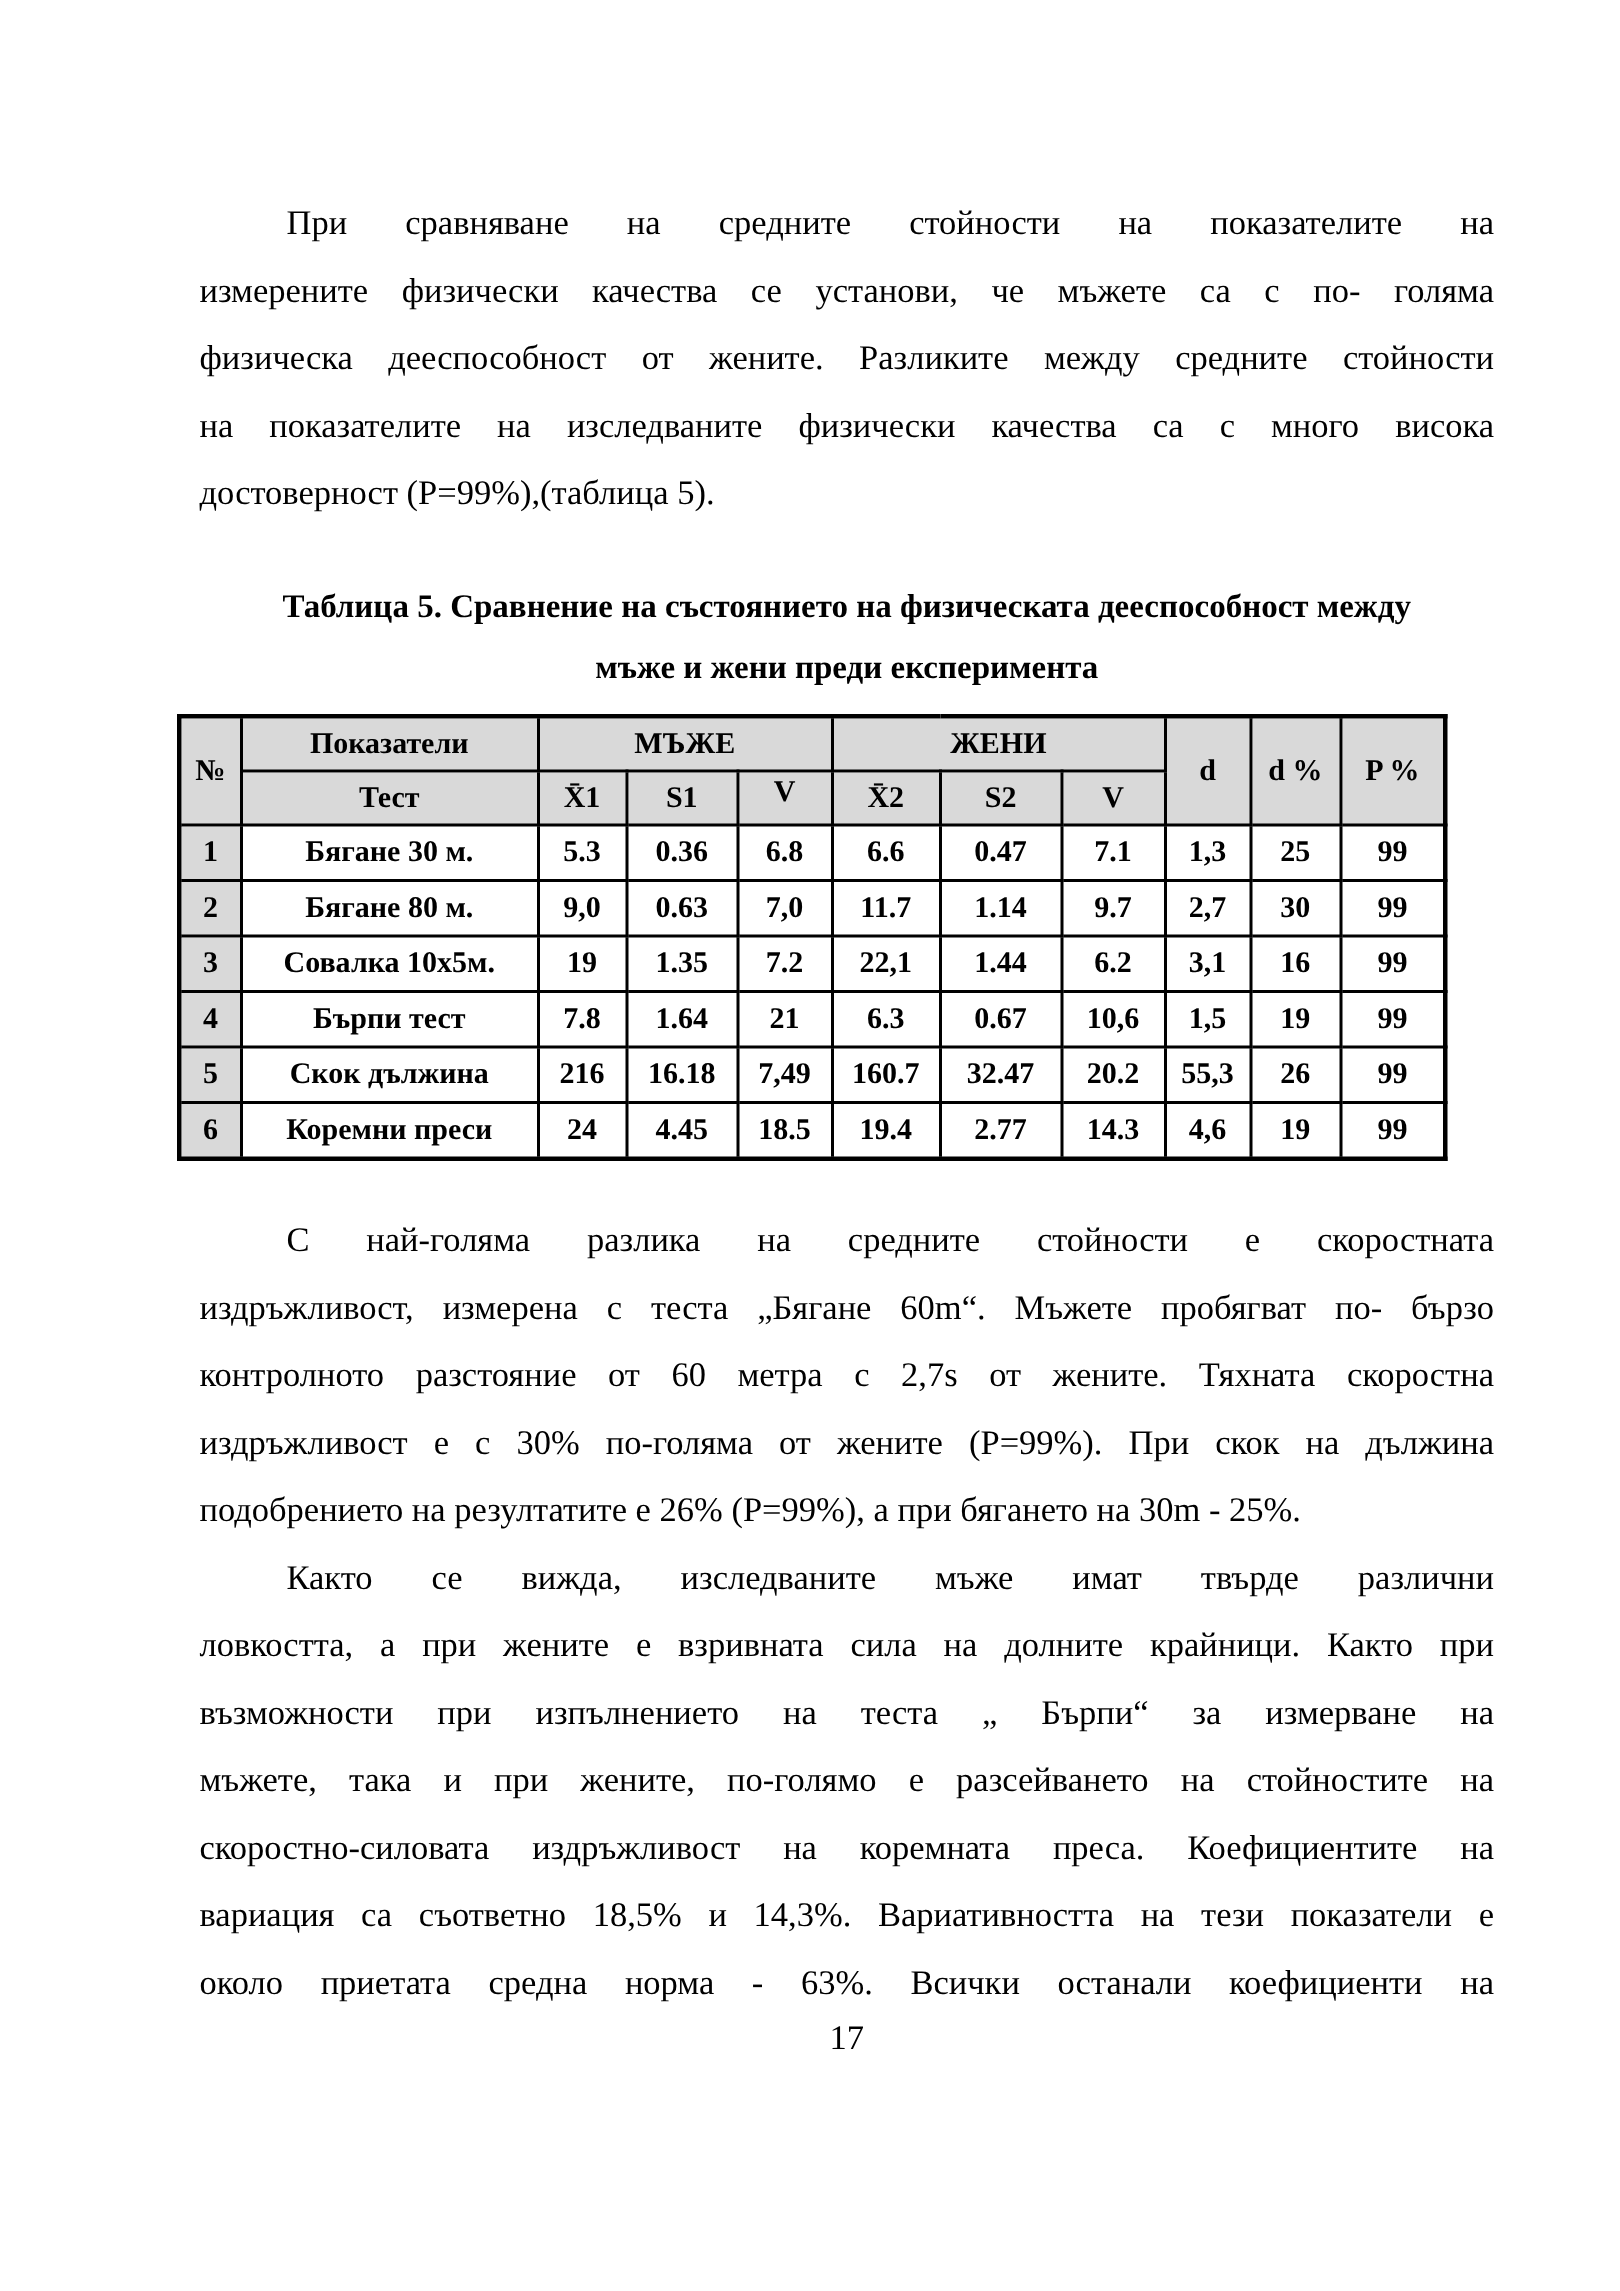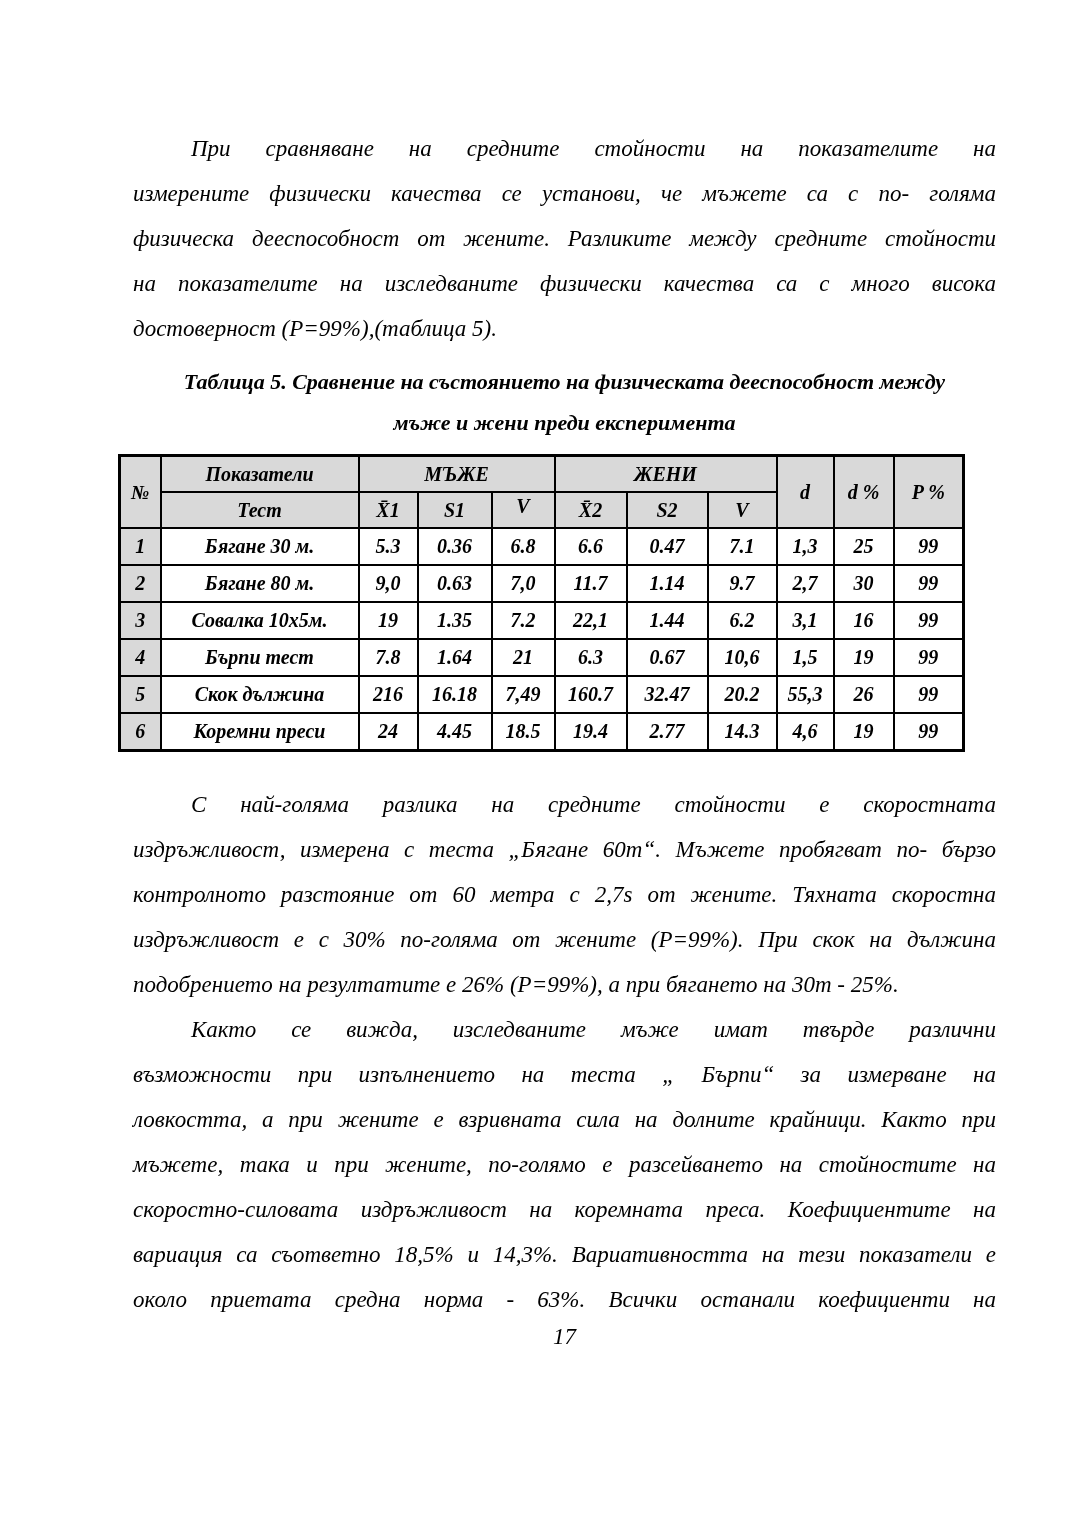--- a/index.html
+++ b/index.html
@@ -9,36 +9,35 @@
     background: #ffffff;
     color: #000000;
     font-family: "Liberation Serif", "DejaVu Serif", serif;
     overflow: hidden;
   }
   .page {
     box-sizing: border-box;
     width: 1080px;
     height: 1437px;
     padding: 126px 84px 0 133px;
-    font-style: italic;
   }
   
   .para { margin: 0; }
   .para-line {
     font-size: 23px;
     line-height: 45px;
     text-align: justify;
     text-align-last: justify;
   }
   .para-line.first { text-indent: 58px; }
   .para-line.last { text-align-last: left; }
 
   
   .caption {
-    margin-top: 10px;
+    margin-top: 32px;
     text-align: center;
     font-weight: bold;
     font-size: 22px;
     line-height: 41px;
   }
 
   
   .tbl-wrap { margin-top: 11px; margin-left: -15px; }
   table.cmp {
     border-collapse: collapse;
@@ -218,22 +217,22 @@
 
   <div class="para after-table">
       <div class="para-line first">С най-голяма разлика на средните стойности е скоростната</div>
       <div class="para-line">издръжливост, измерена с теста „Бягане 60m“. Мъжете пробягват по- бързо</div>
       <div class="para-line">контролното разстояние от 60 метра с 2,7s от жените. Тяхната скоростна</div>
       <div class="para-line">издръжливост е с 30% по-голяма от жените (P=99%). При скок на дължина</div>
       <div class="para-line last">подобрението на резултатите е 26% (P=99%), а при бягането на 30m - 25%.</div>
     </div>
   <div class="para">
       <div class="para-line first">Както се вижда, изследваните мъже имат твърде различни</div>
+      <div class="para-line">ловкостта, а при жените е взривната сила на долните крайници. Както при</div>
       <div class="para-line">възможности при изпълнението на теста „ Бърпи“ за измерване на</div>
-      <div class="para-line">ловкостта, а при жените е взривната сила на долните крайници. Както при</div>
       <div class="para-line">мъжете, така и при жените, по-голямо е разсейването на стойностите на</div>
       <div class="para-line">скоростно-силовата издръжливост на коремната преса. Коефициентите на</div>
       <div class="para-line">вариация са съответно 18,5% и 14,3%. Вариативността на тези показатели е</div>
       <div class="para-line">около приетата средна норма - 63%. Всички останали коефициенти на</div>
     </div>
 
   <div class="page-num">17</div>
 
 </div>
 

